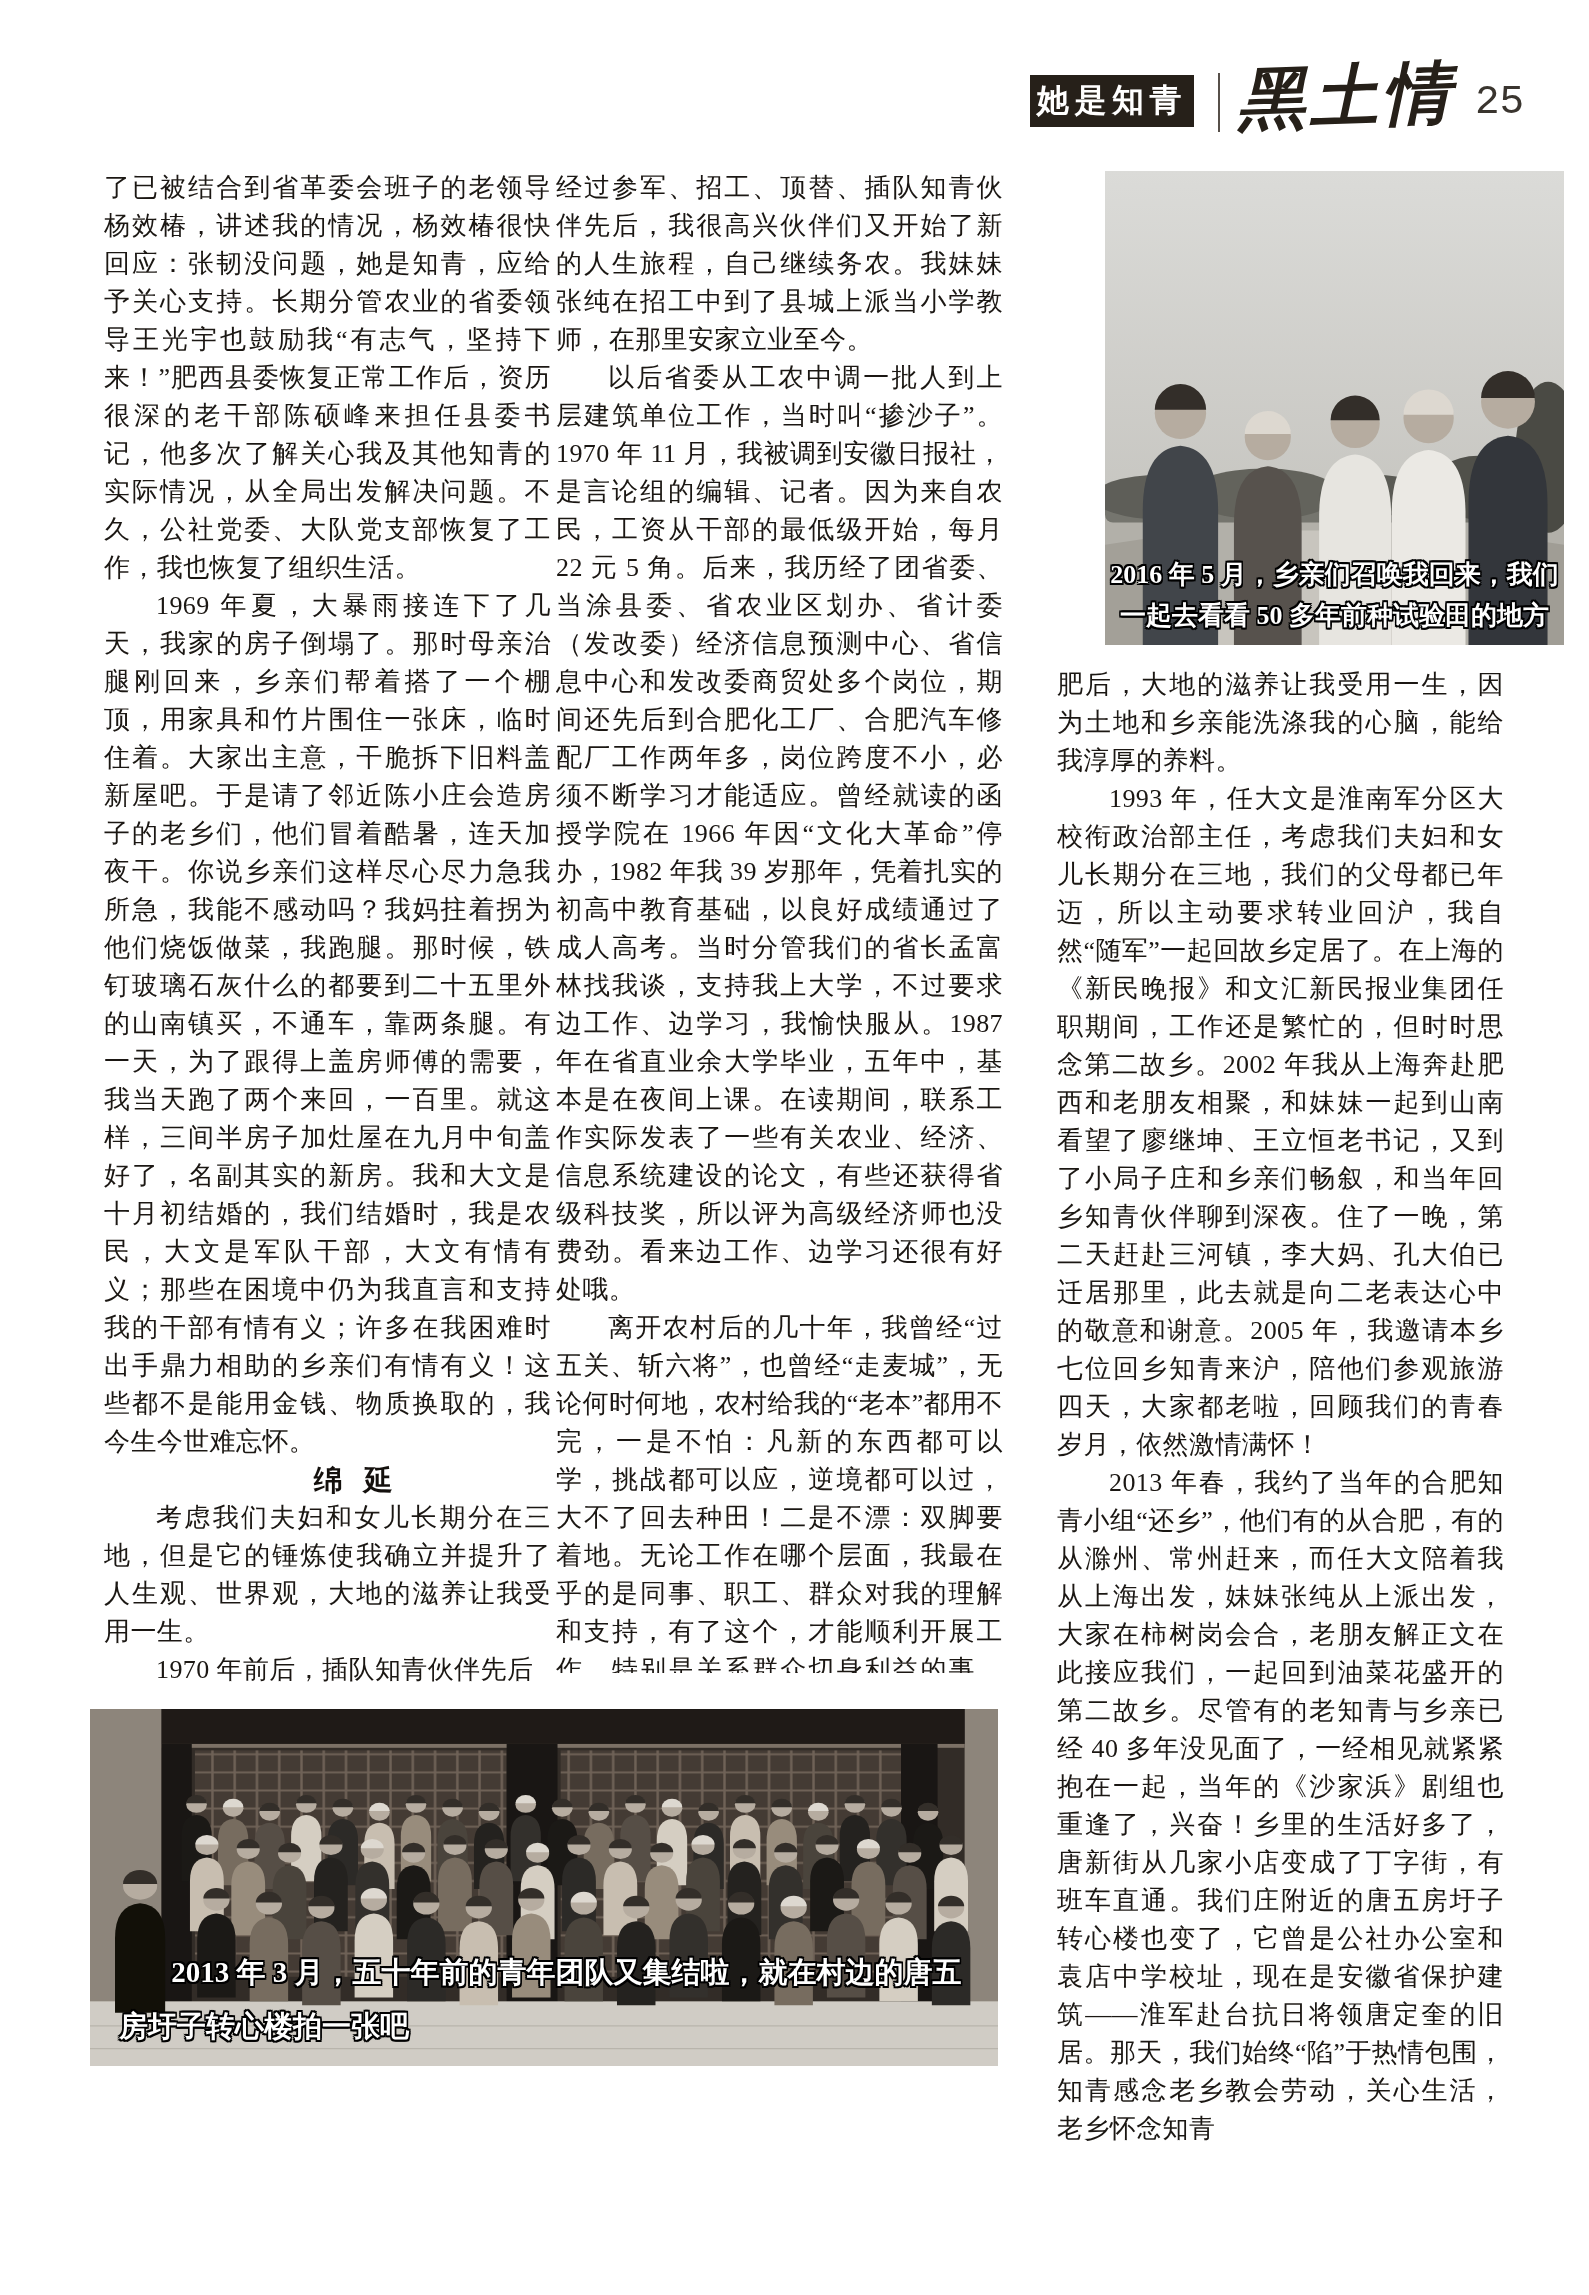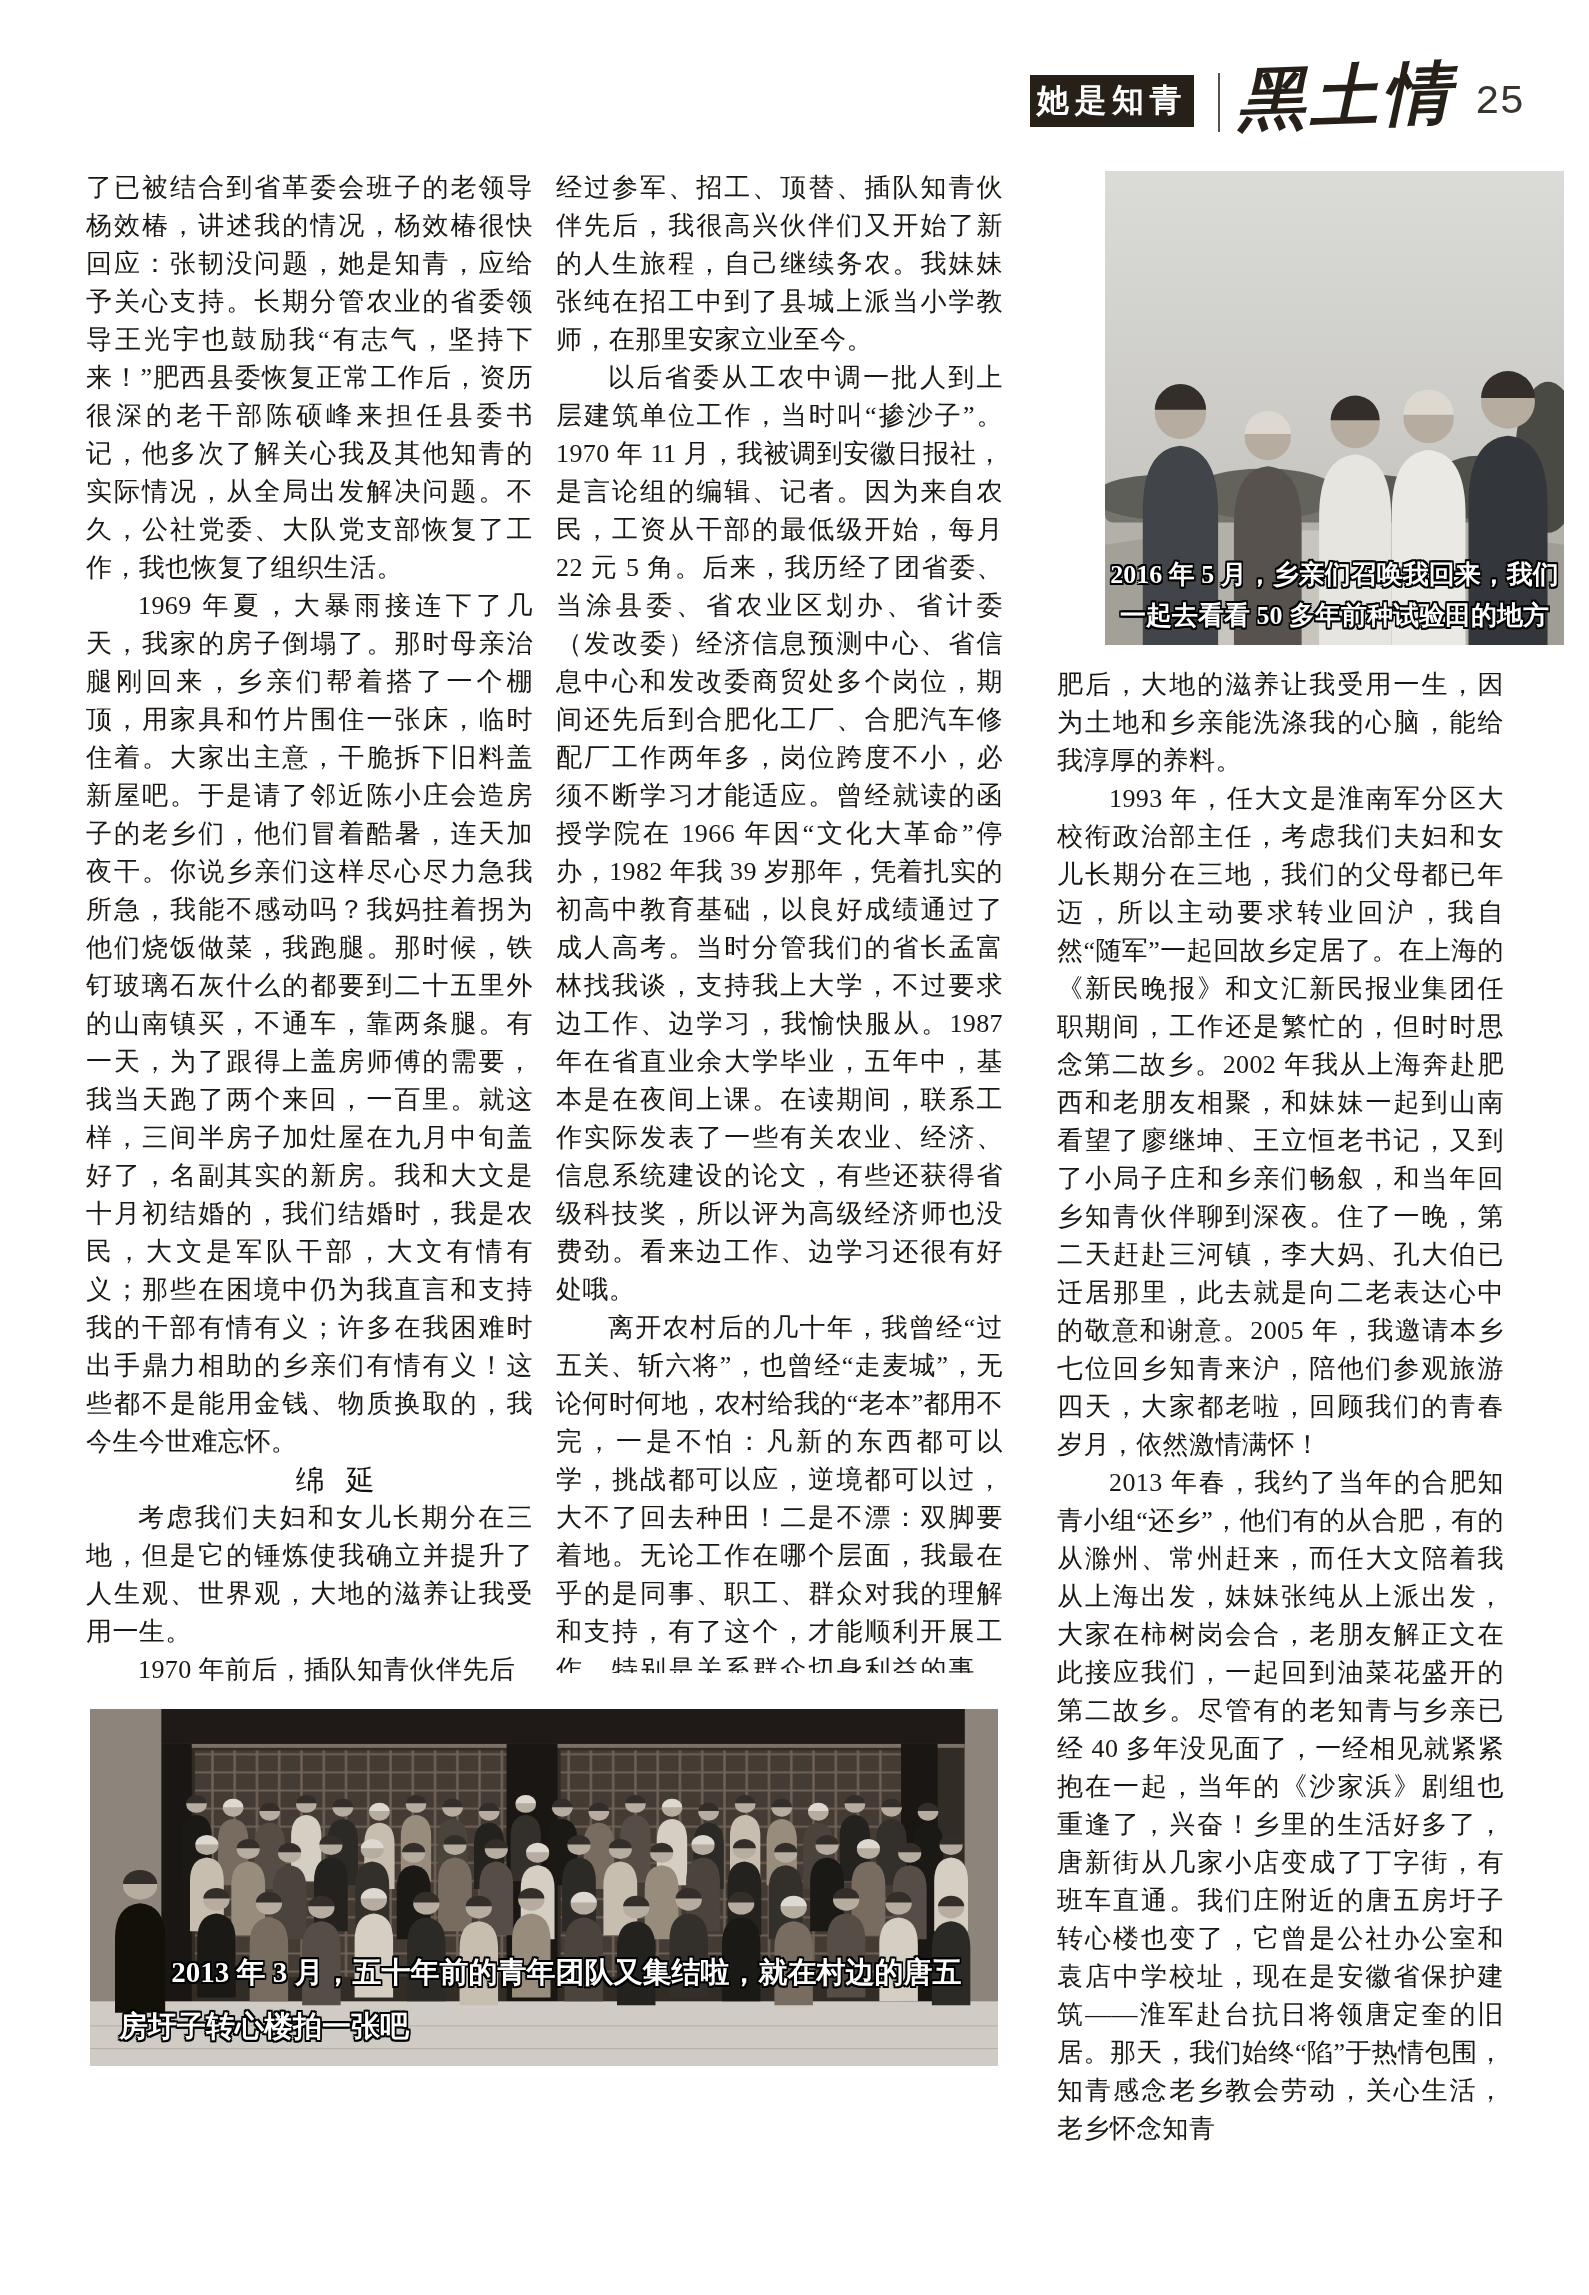--- a/index.html
+++ b/index.html
@@ -28,27 +28,27 @@
     font-family:Liberation Mono, monospace;
     font-size:41px;color:#3a352f;
   }
   
   .col{
     position:absolute;width:447px;font-size:26px;line-height:38px;
     text-align:justify;letter-spacing:0.4px;overflow:hidden;
   }
   .col p{margin:0;text-indent:2em;}
   .col p.noindent{text-indent:0;}
-  #col1{left:86px;top:169px;height:1540px;}
+  #col1{left:104px;top:169px;height:1540px;}
   #col2{left:556px;top:169px;height:1504px;}
   #col3{left:1057px;top:666px;height:1553px;}
   .sec-heading{
     margin:20.7px 0 19px 0;text-align:center;text-indent:0;
     font-family:"Liberation Sans","DejaVu Sans",sans-serif;
-    font-weight:normal;font-size:29px;letter-spacing:6.4px;color:#14100d;
+    font-weight:bold;font-size:29px;letter-spacing:6.4px;color:#14100d;
   }
   
   .photo{position:absolute;overflow:hidden;background:#c9c7c2;}
   #photo-top{left:1057px;top:171px;width:459px;height:474px;margin-left:48px;}
   #photo-bottom{left:90px;top:1709px;width:908px;height:357px;}
   .photo svg{position:absolute;left:0;top:0;width:100%;height:100%;}
   .photo-caption{
     position:absolute;z-index:5;color:#ffffff;
     text-shadow:-1.6px -1.6px 0 #000,1.6px -1.6px 0 #000,-1.6px 1.6px 0 #000,1.6px 1.6px 0 #000,
                  0 -1.6px 0 #000,0 1.6px 0 #000,-1.6px 0 0 #000,1.6px 0 0 #000;

